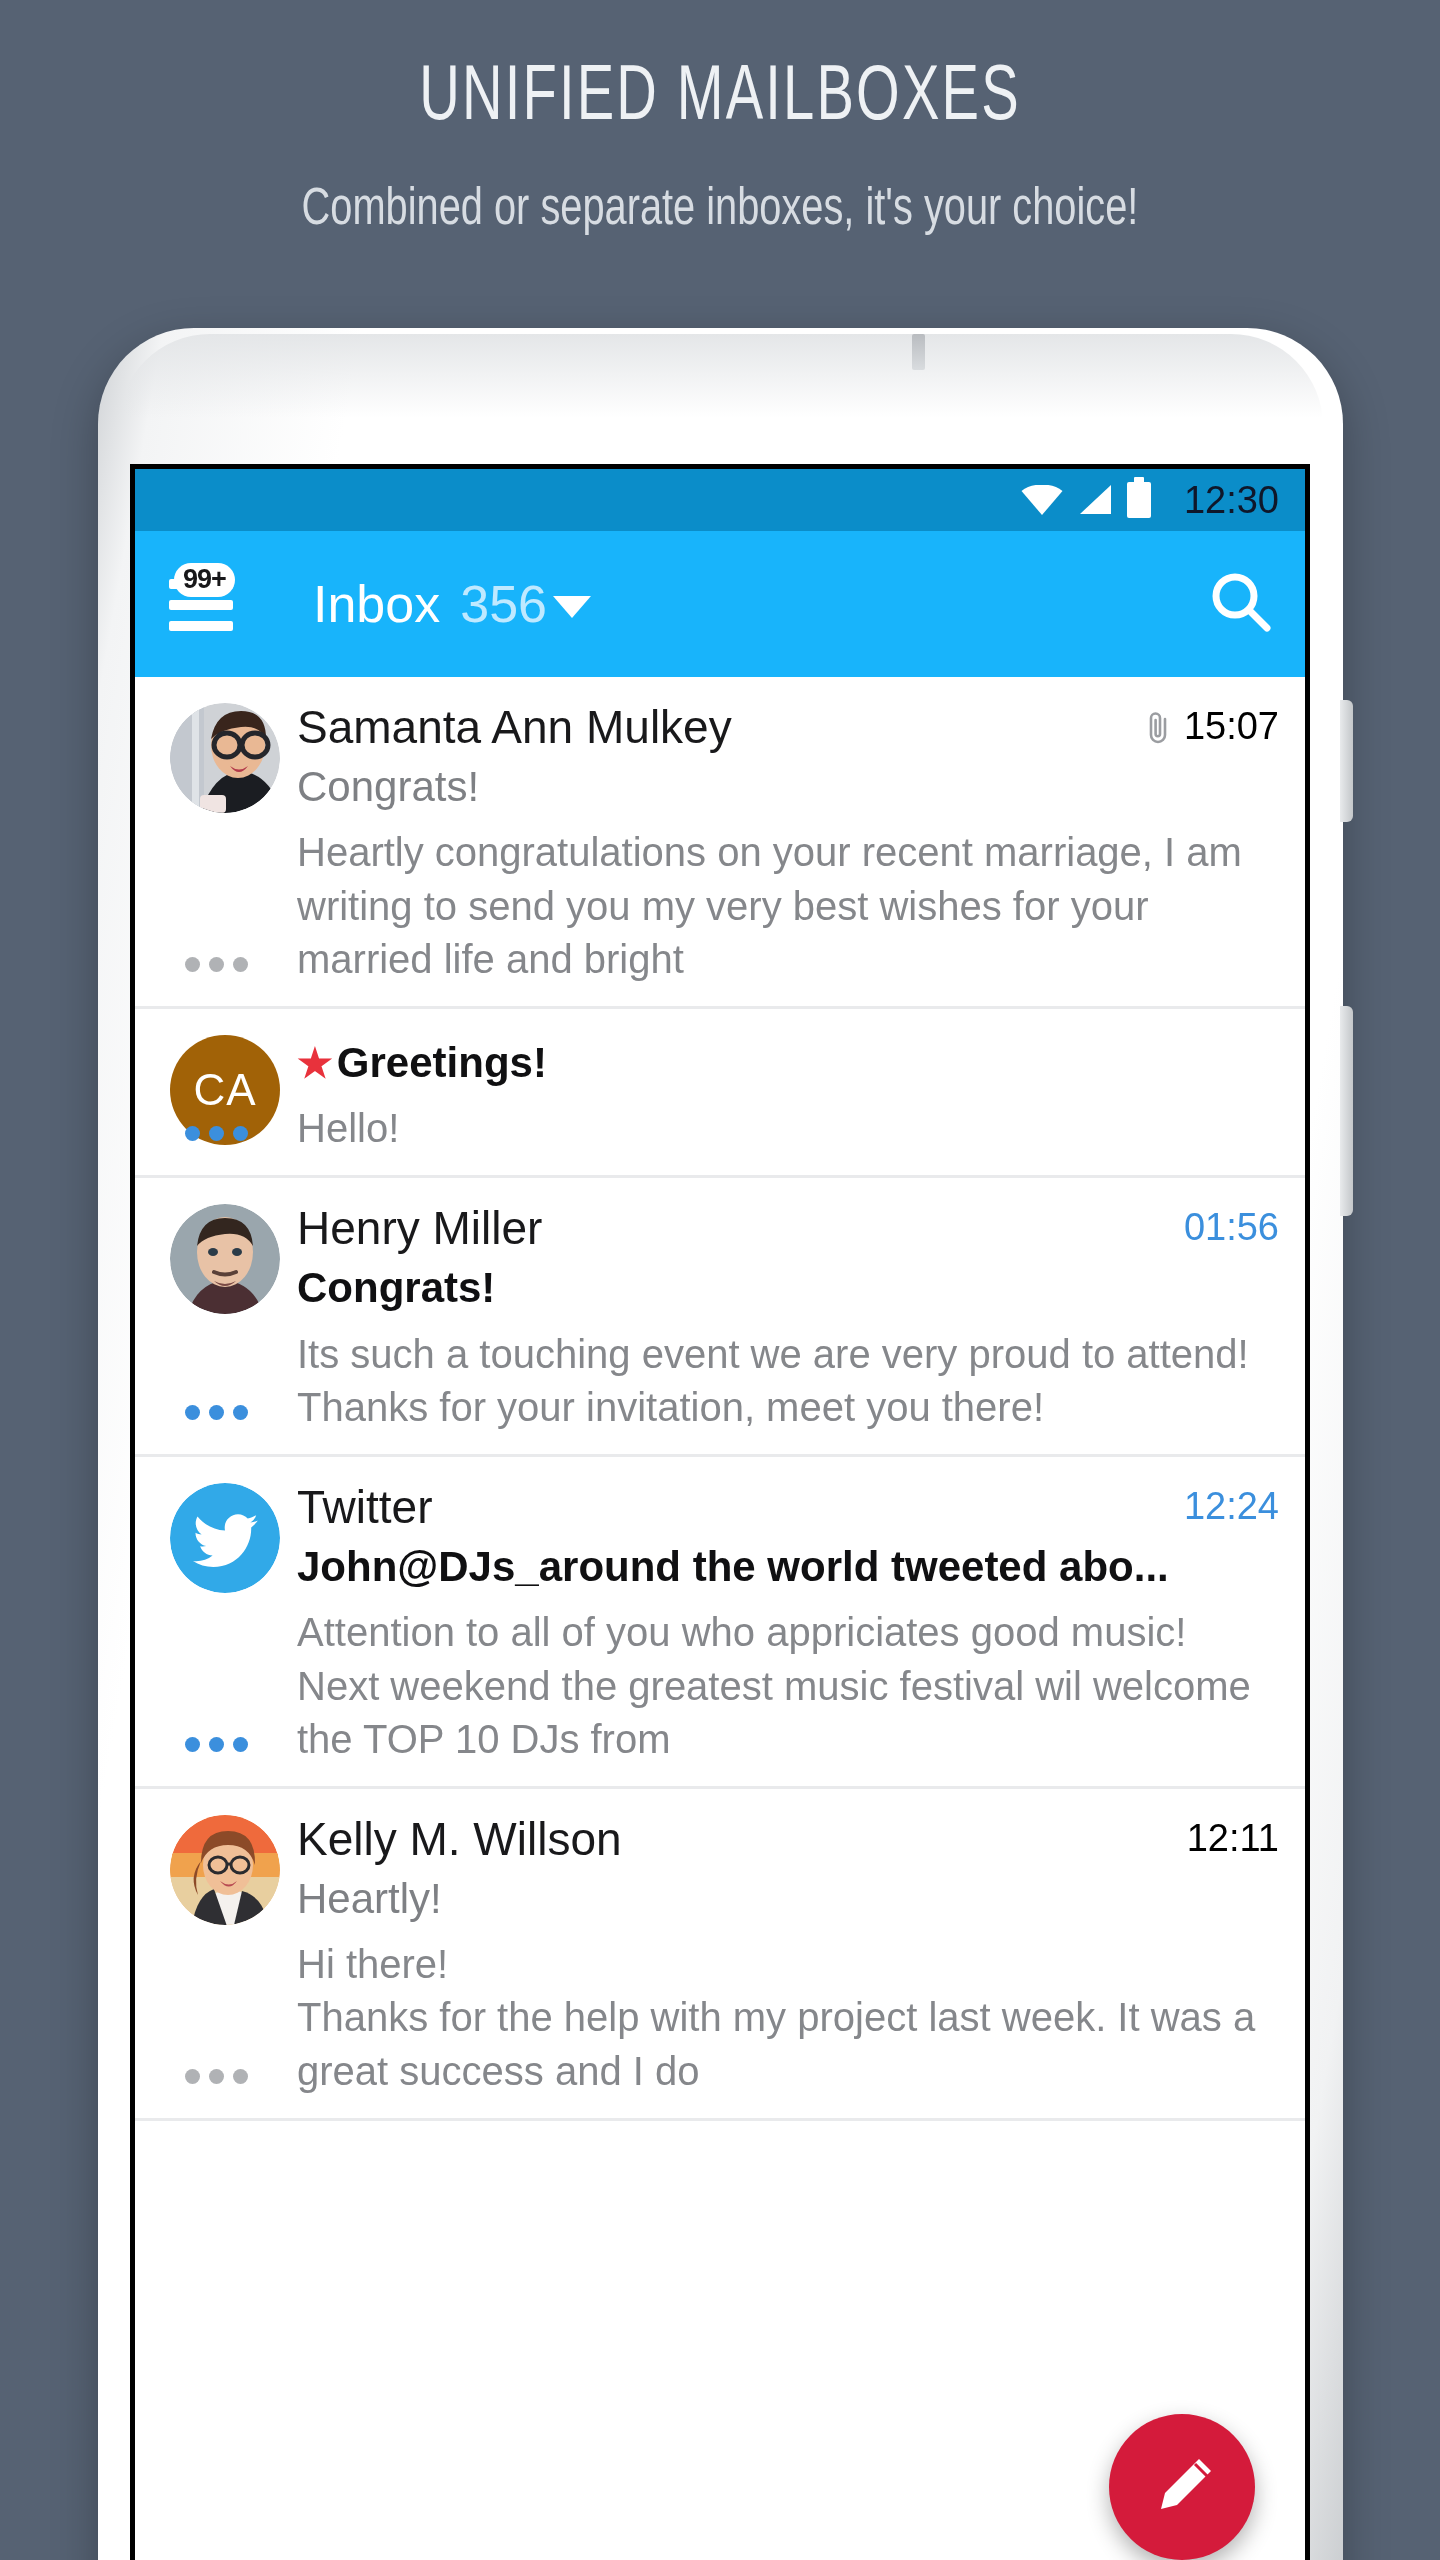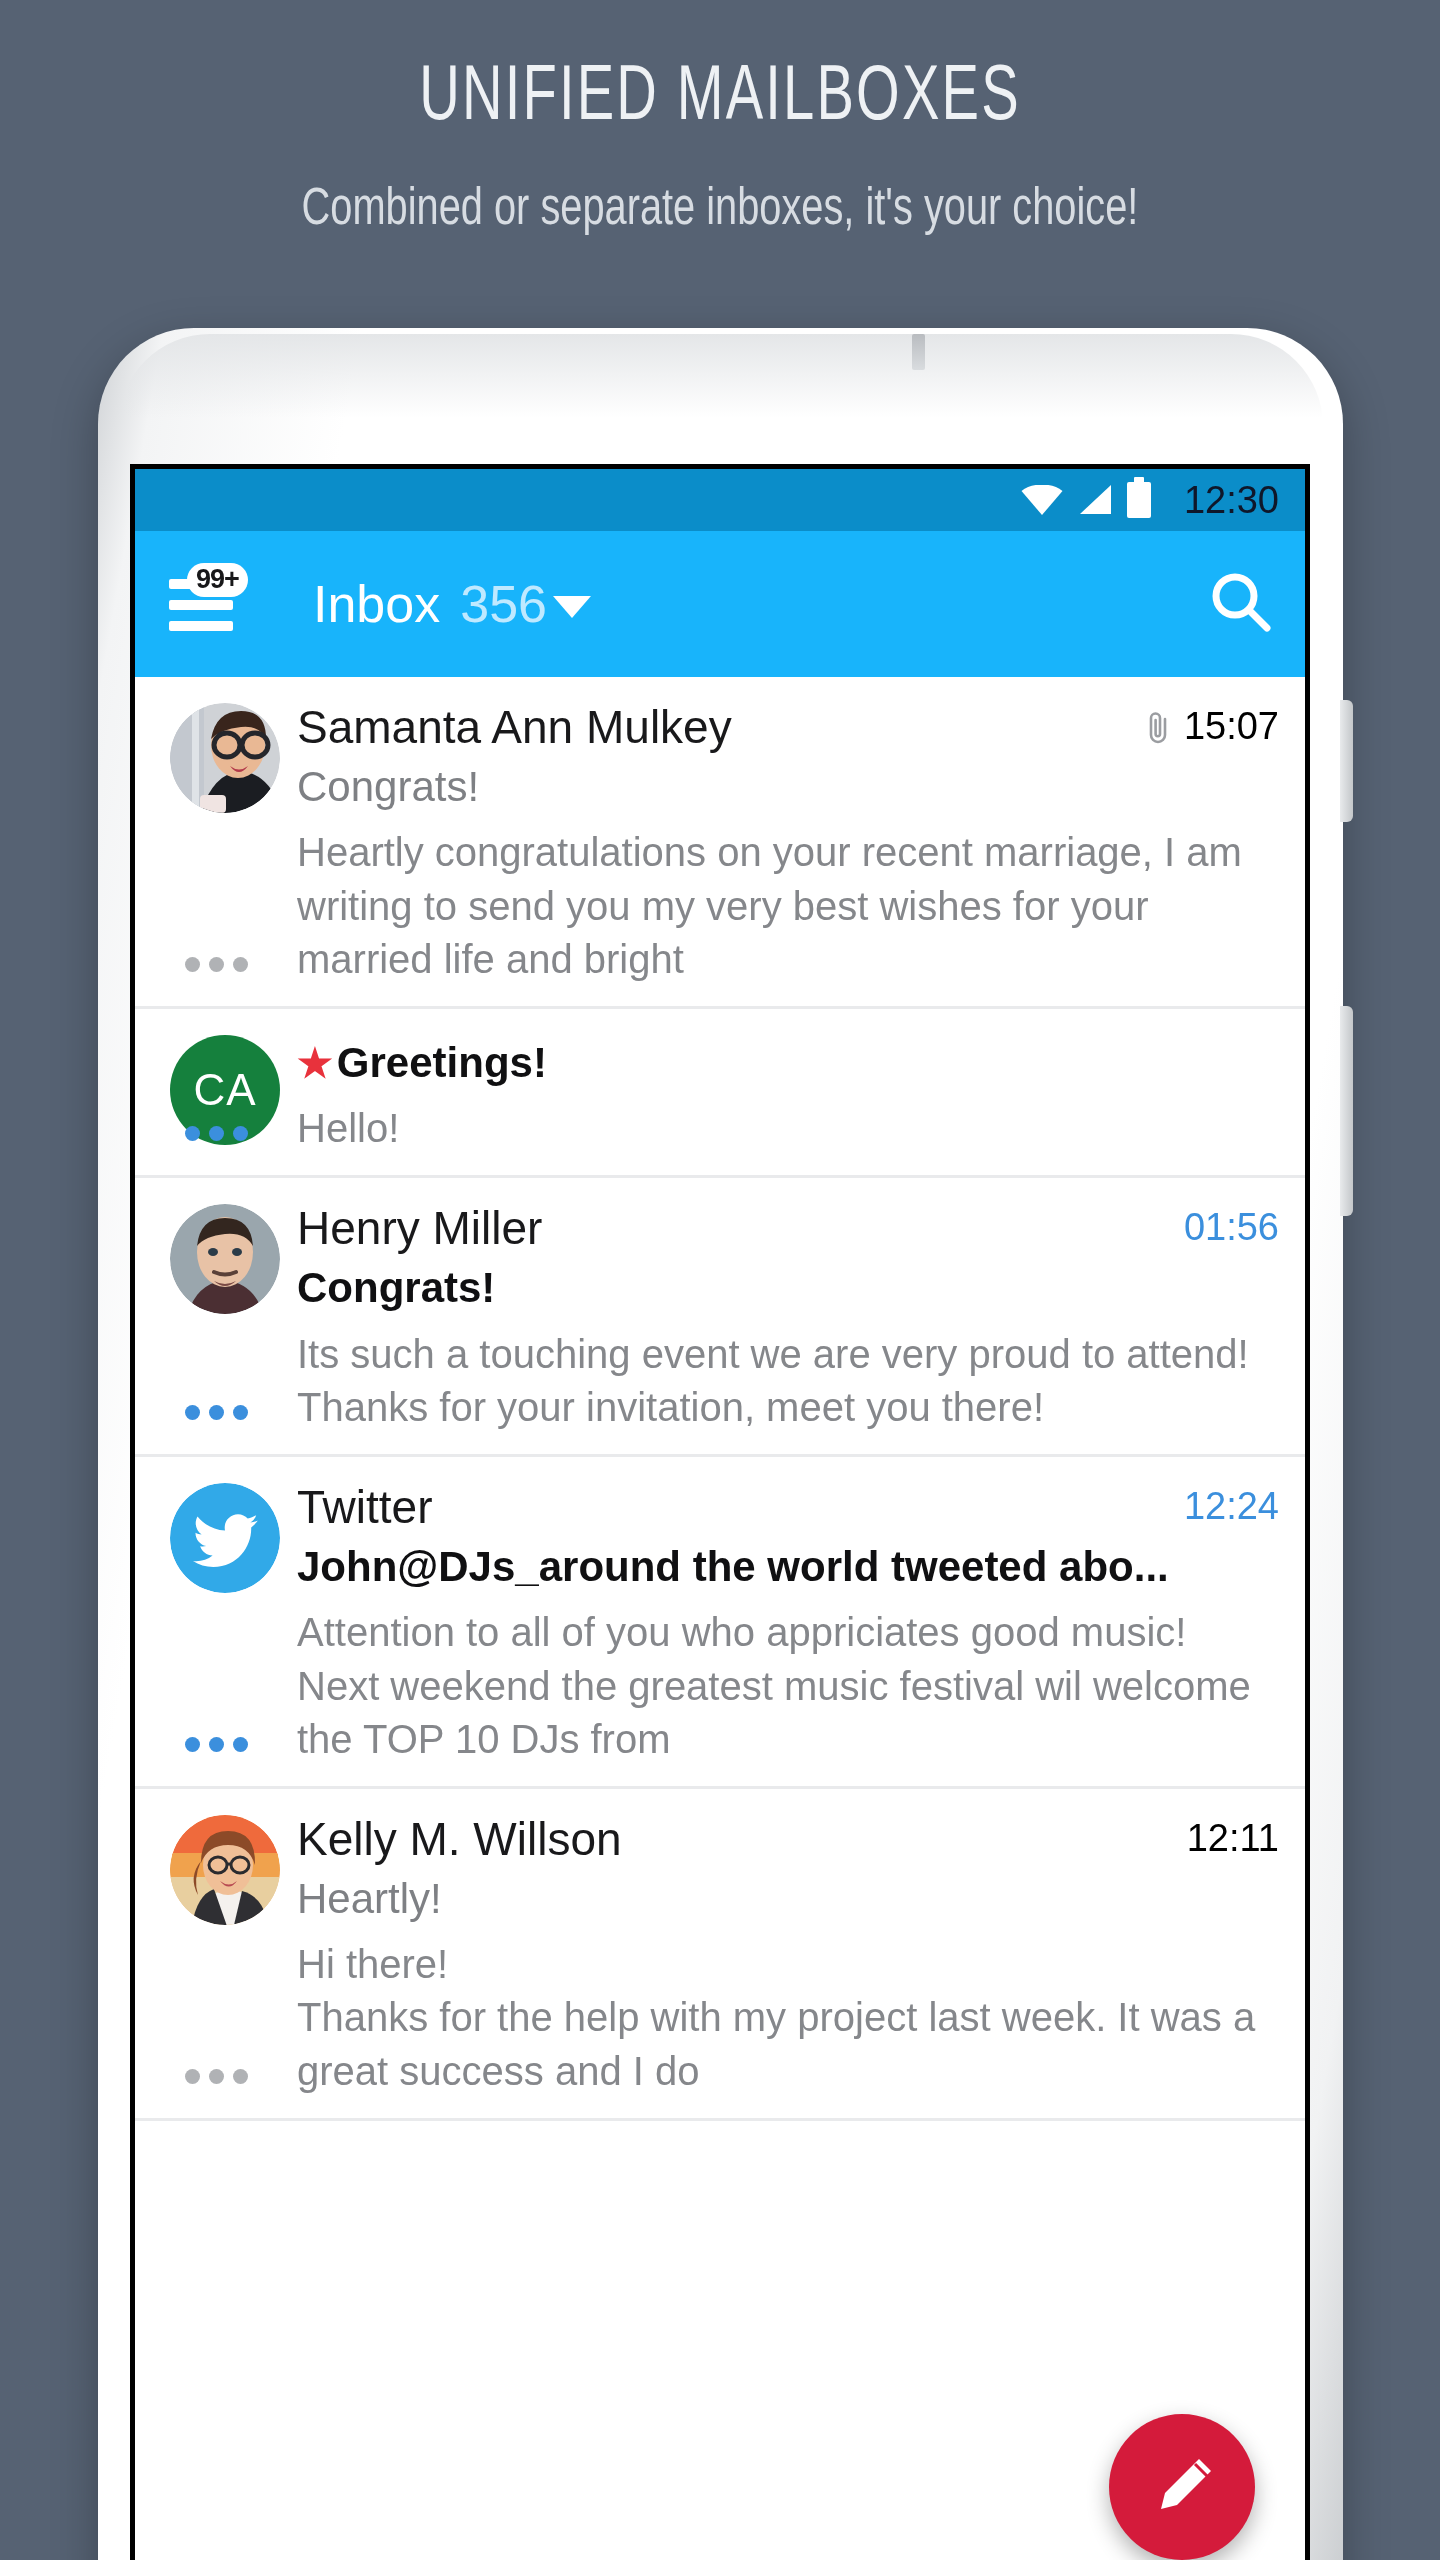--- a/index.html
+++ b/index.html
@@ -154,21 +154,21 @@
   }
   .menu-btn { position:relative; width:74px; height:66px; flex:0 0 auto; }
   .menu-btn .bar {
     position:absolute; left:0; width:64px; height:10px; background:#fff; border-radius:2px;
   }
   .menu-btn .b1 { top:8px; }
   .menu-btn .b2 { top:29px; }
   .menu-btn .b3 { top:50px; }
   .badge {
     position:absolute;
-    left:18px; top:-8px;
+    left:5px; top:-8px;
     background:#fff;
     color:#18181a;
     border-radius:18px;
     font-size:27px;
     font-weight:700;
     padding:1px 9px 3px;
     letter-spacing:-1px;
     line-height:1.12;
     z-index:3;
   }
@@ -209,21 +209,21 @@
   }
   .row-left { width:136px; flex:0 0 136px; position:relative; }
   .avatar {
     width:110px; height:110px;
     border-radius:50%;
     overflow:hidden;
     margin:4px auto 0;
     position:relative;
   }
   .avatar.initials {
-    background:#15803d;
+    background:#a16207;
     display:flex; align-items:center; justify-content:center;
     color:#fff; font-size:44px; letter-spacing:1px;
   }
   .avatar svg { display:block; }
   .dots {
     position:absolute;
     left:28px;
     bottom:14px;
     display:flex;
     gap:9px;

